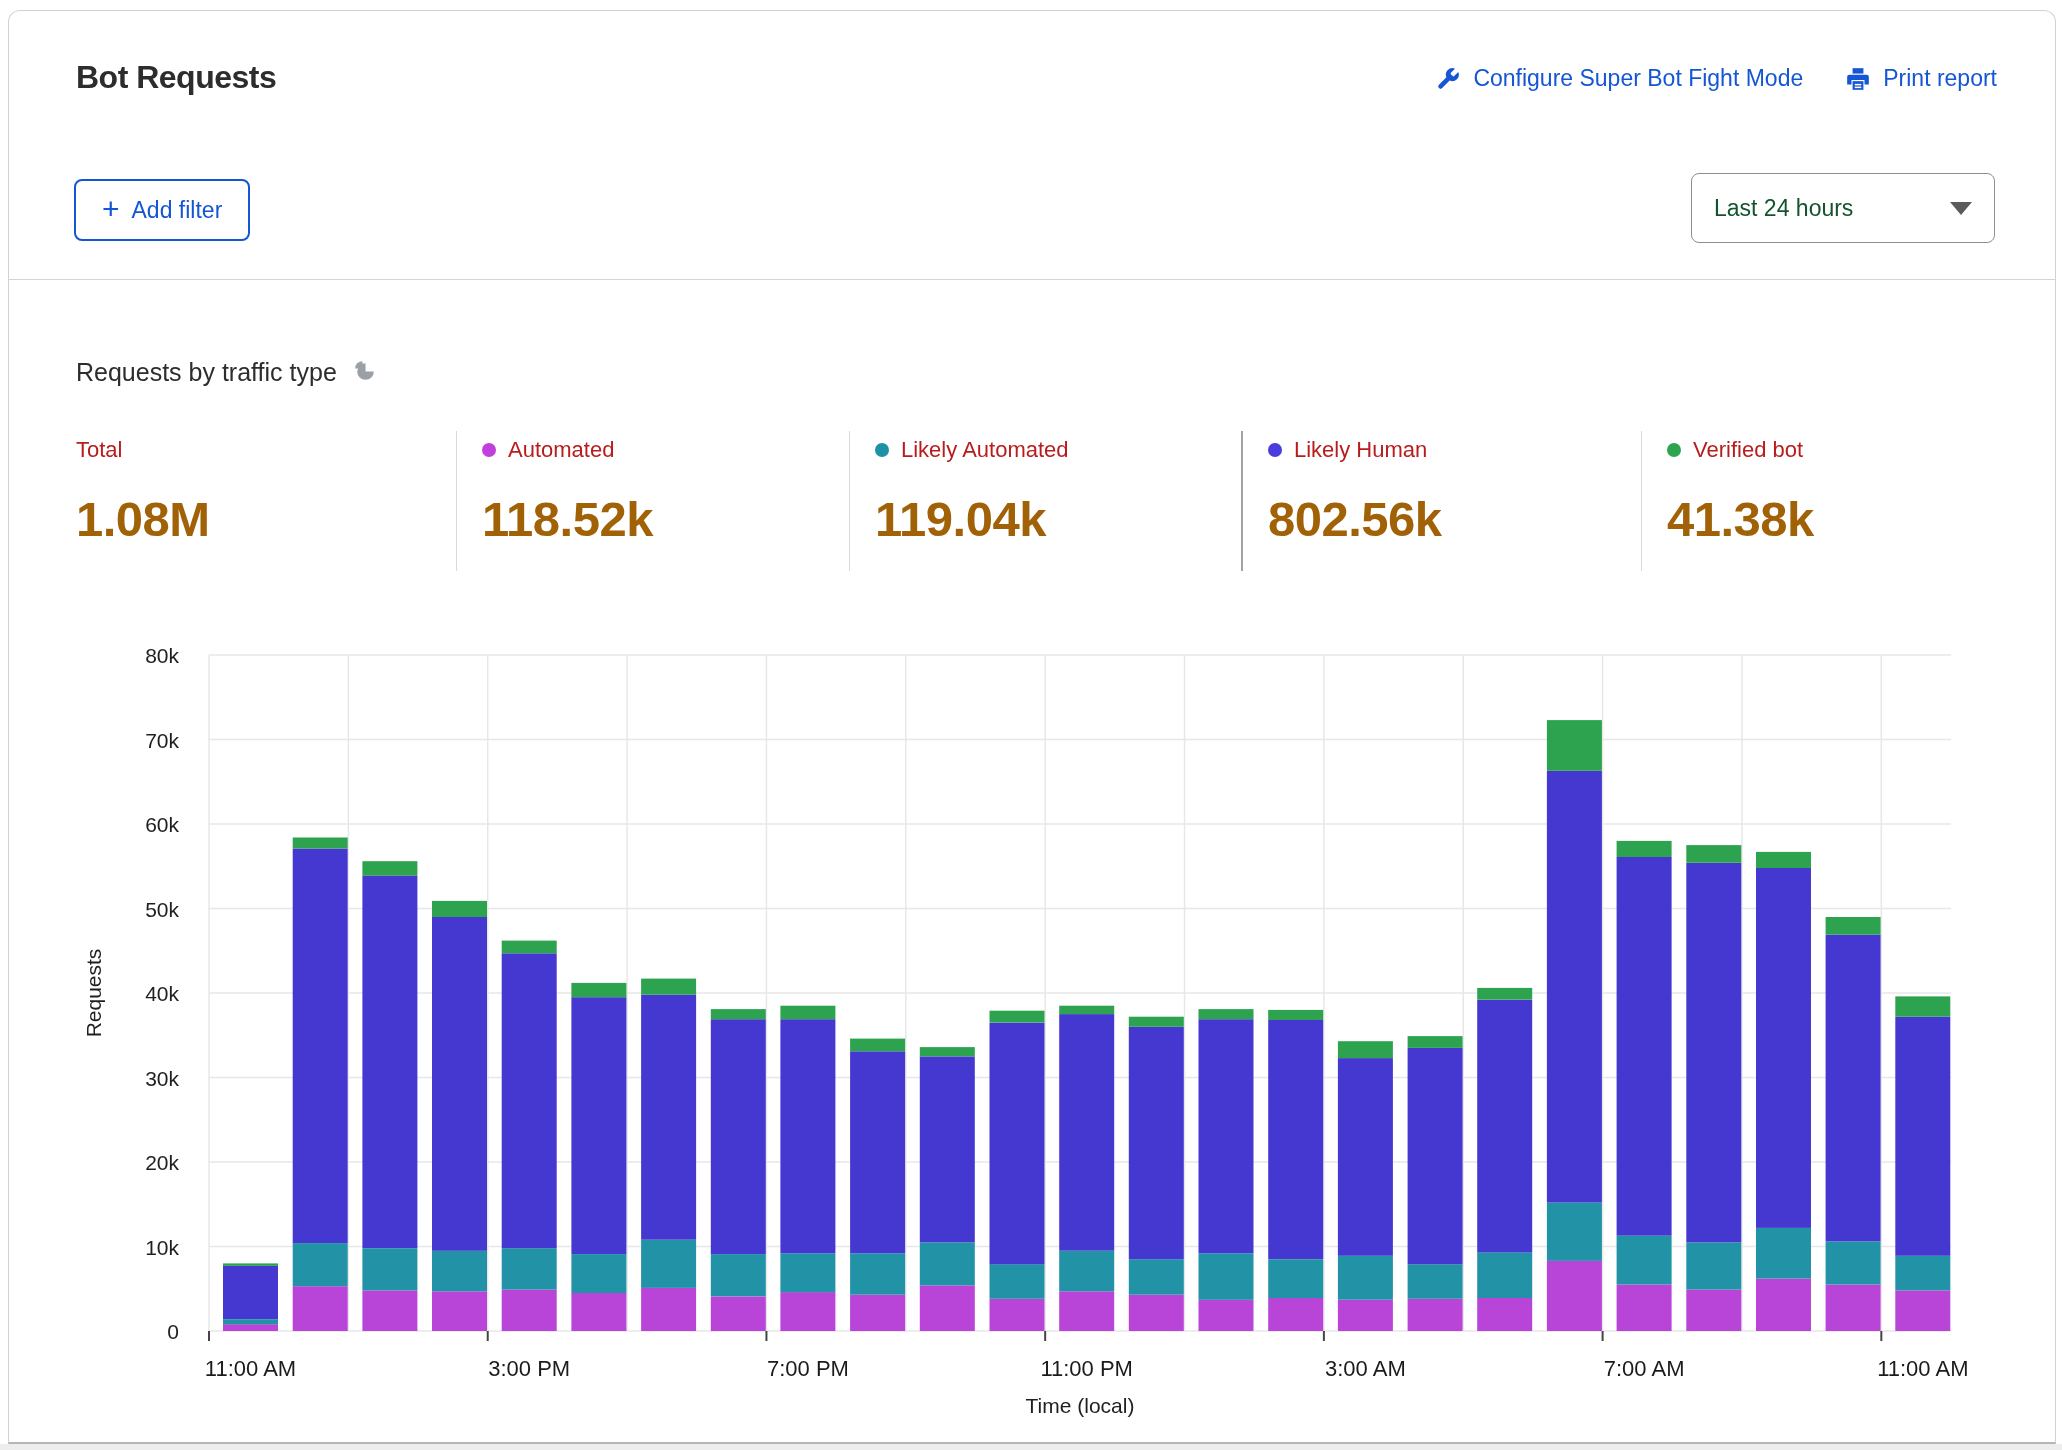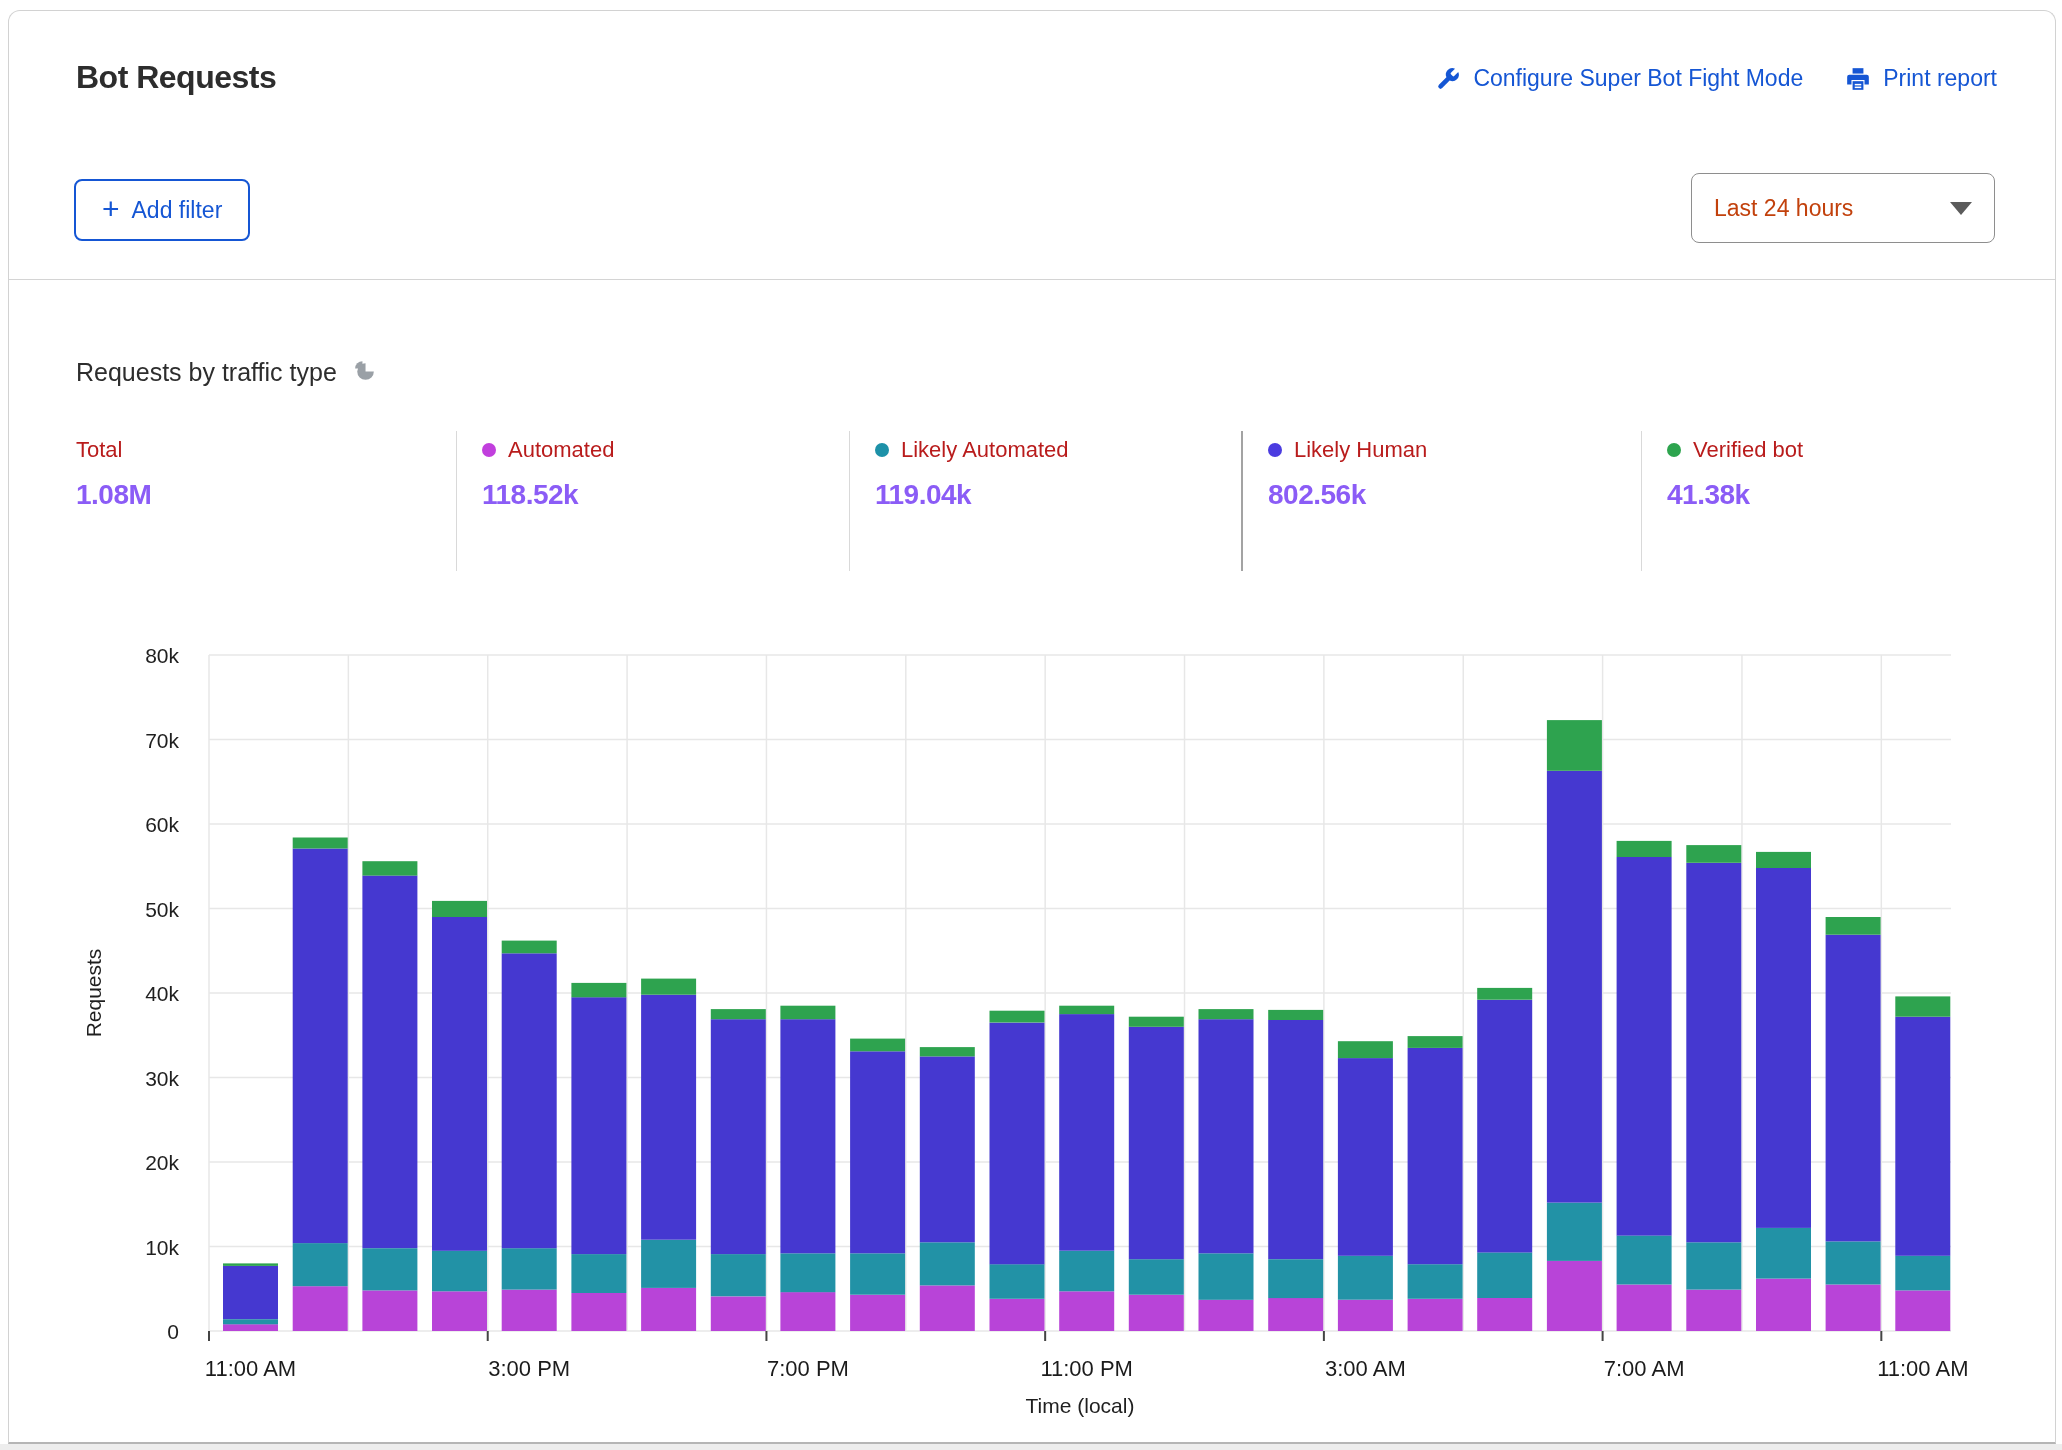--- a/index.html
+++ b/index.html
@@ -19,41 +19,41 @@
     text-decoration:none; cursor:pointer; }
   .hlink svg { display:block; }
 
   .add-filter-btn { position:absolute; left:65px; top:168px; height:62px; padding:0 26px;
     border:2px solid #1556d4; border-radius:8px; background:#fff; color:#1556d4;
     font-size:23px; font-family:inherit; display:flex; align-items:center; gap:12px; cursor:pointer; }
   .add-filter-btn .plus { font-size:30px; font-weight:400; line-height:1; margin-top:-3px; }
 
   .time-range { position:absolute; right:60px; top:162px; width:304px; height:70px;
     border:1.5px solid #8e8e8e; border-radius:8px; background:#fff; display:flex;
-    align-items:center; padding:0 22px; font-size:23px; color:#c2410c; cursor:pointer; }
+    align-items:center; padding:0 22px; font-size:23px; color:#14532d; cursor:pointer; }
   .time-range .caret { margin-left:auto; width:0; height:0; border-left:11px solid transparent;
     border-right:11px solid transparent; border-top:13px solid #5b5b5b; }
 
   .header-divider { position:absolute; left:0; top:268px; width:100%; height:1px; background:#d4d4d4; }
 
   
   .section-heading { position:absolute; left:67px; top:346px; display:flex; align-items:center; gap:14px; }
   .section-heading .txt { font-size:25px; font-weight:400; color:#2d2d2d; }
 
   
   .stats-row { position:absolute; left:67px; top:420px; display:flex; align-items:flex-start; }
   .stat { height:140px; padding-top:6px; }
   .stat.w0 { width:380px; }
   .stat.w1 { width:393px; padding-left:25px; border-left:1px solid #d9d9d9; }
   .stat.w2 { width:392px; padding-left:25px; border-left:1px solid #d9d9d9; }
   .stat.w3 { width:400px; padding-left:25px; border-left:2px solid #a3a3a3; }
   .stat.w4 { width:340px; padding-left:25px; border-left:1px solid #d9d9d9; }
   .stat-label { display:flex; align-items:center; gap:12px; font-size:22px; color:#b91c1c; }
   .dot { width:14px; height:14px; border-radius:50%; flex:0 0 auto; }
-  .stat-value { margin-top:16px; font-size:28px; font-weight:700; color:#8b5cf6; letter-spacing:-0.5px; }
+  .stat-value { margin-top:28px; font-size:49px; font-weight:700; color:#a16207; letter-spacing:-0.5px; }
 
   
   .chart-wrap { position:absolute; left:0; top:590px; width:2048px; height:830px; }
   .chart-wrap svg { display:block; }
   svg text { font-family:"Liberation Sans", sans-serif; }
 </style>
 </head>
 <body>
 
 <div class="card">

